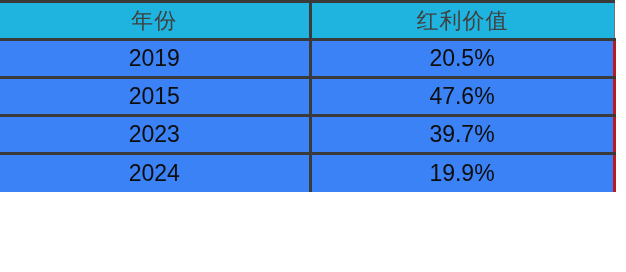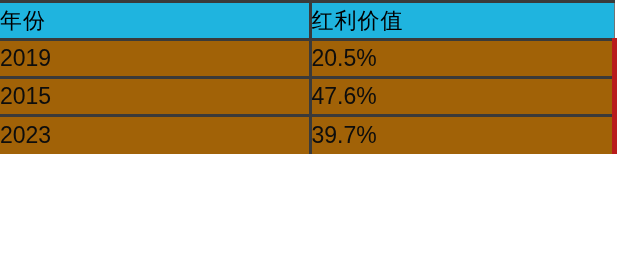--- a/index.html
+++ b/index.html
@@ -31,54 +31,55 @@
 
   .data-table col.col-year   { width: 310px; }
   .data-table col.col-value  { width: 304px; }
 
   
   .data-table thead tr {
     height: 38px;
   }
   .data-table th {
     background: #1FB4DF;
-    color: #000000;
+    color: #404040;
     font-weight: normal;
     font-size: 22px;
-    text-align: left;
+    text-align: center;
     vertical-align: middle;
     padding: 0;
     border-top: 3px solid #3A3A3A;
     border-bottom: 3px solid #3A3A3A;
     letter-spacing: 1px;
   }
   .data-table th.header-year {
     border-right: 3px solid #3A3A3A;
   }
   .data-table th.header-value {
     border-right: 1px solid #737373;
   }
 
   
   .data-table tbody tr {
     height: 38px;
   }
   .data-table td {
-    background: #a16207;
+    background: #3b82f6;
     color: #0d0d0d;
     font-size: 23px;
+    text-align: center;
     vertical-align: middle;
     padding: 0;
     border-bottom: 3px solid #3A3A3A;
   }
   .data-table td.cell-year {
     border-right: 3px solid #3A3A3A;
   }
   .data-table td.cell-value {
-    border-right: 5px solid #b91c1c;
+    border-right: 3px solid #b91c1c;
   }
   .data-table tbody tr:last-child td {
     border-bottom: none;
   }
 </style>
 </head>
 <body>
 
 <div class="table-wrap">
   <table class="data-table">
@@ -98,15 +99,19 @@
         <td class="cell-value">20.5%</td>
       </tr>
       <tr>
         <td class="cell-year">2015</td>
         <td class="cell-value">47.6%</td>
       </tr>
       <tr>
         <td class="cell-year">2023</td>
         <td class="cell-value">39.7%</td>
       </tr>
+      <tr>
+        <td class="cell-year">2024</td>
+        <td class="cell-value">19.9%</td>
+      </tr>
     </tbody>
   </table>
 </div>
 
 </body></html>

